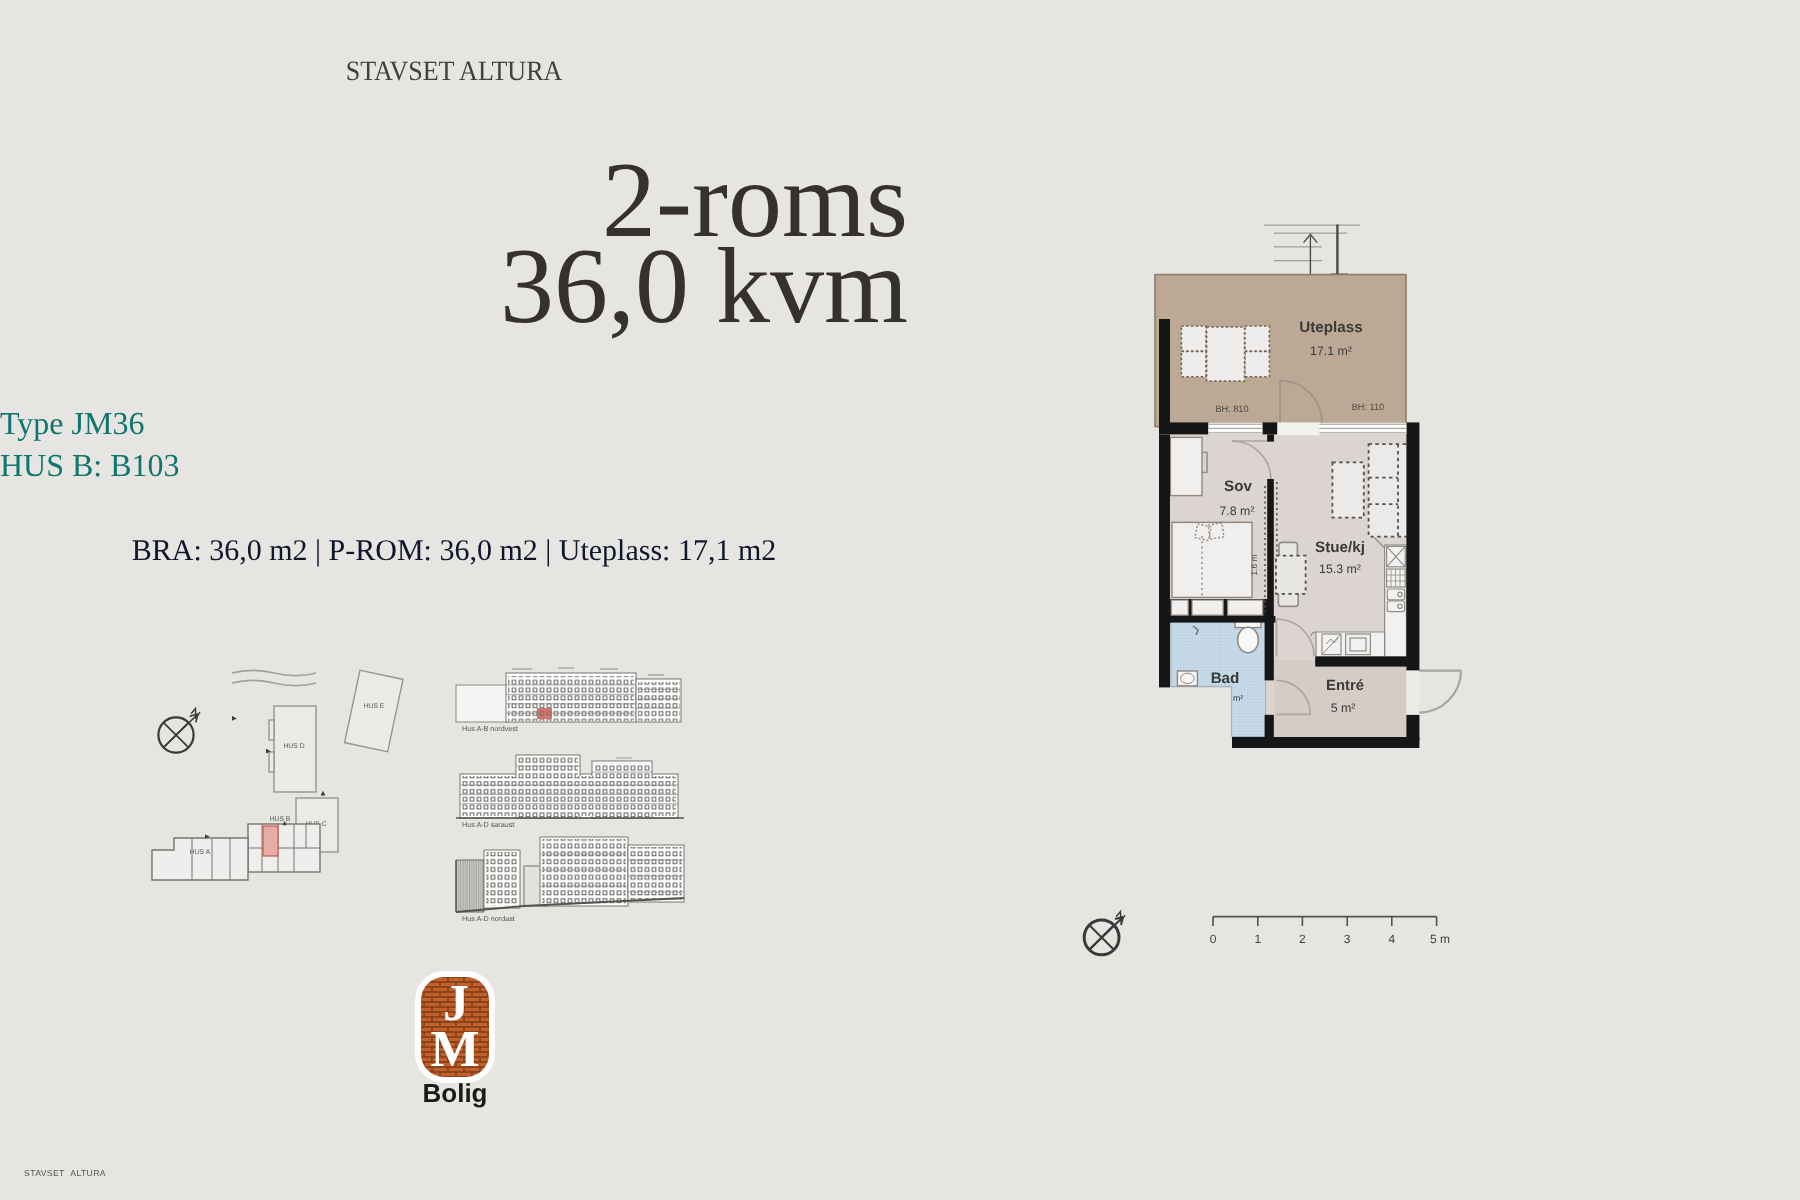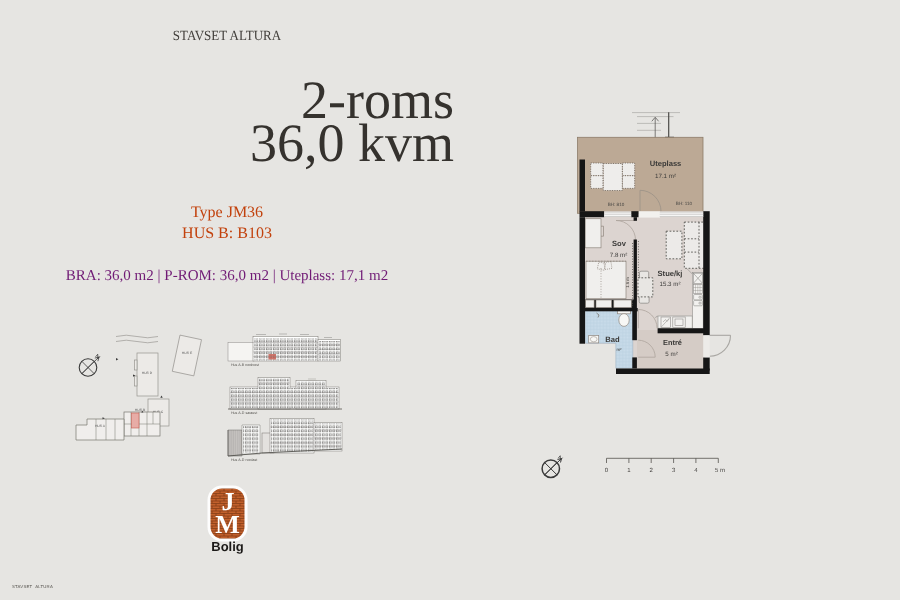--- a/index.html
+++ b/index.html
@@ -8,23 +8,23 @@
        font-family:"Liberation Sans",sans-serif;}
   .abs{position:absolute;}
 </style>
 </head>
 <body>
 
 <div class="abs" style="left:0;top:29px;width:454px;text-align:center;font-family:'Liberation Serif',serif;font-size:14px;letter-spacing:0px;transform:scaleX(0.93);transform-origin:227px 0;color:#43403c;">STAVSET ALTURA</div>
 
 <div class="abs" style="left:0;top:79px;width:454px;text-align:right;font-family:'Liberation Serif',serif;font-size:54px;line-height:43px;color:#35322e;">2-roms<br>36,0 kvm</div>
 
-<div class="abs" style="left:0;top:202px;width:454px;text-align:center;font-family:'Liberation Serif',serif;font-size:16px;line-height:21px;color:#c2410c;">Type JM36<br>HUS B: B103</div>
-
-<div class="abs" style="left:0;top:268px;width:454px;text-align:center;font-family:'Liberation Serif',serif;font-size:15px;color:#701a75;">BRA: 36,0 m2 | P-ROM: 36,0 m2 | Uteplass: 17,1 m2</div>
+<div class="abs" style="left:0;top:202px;width:454px;font-family:'Liberation Serif',serif;font-size:16px;line-height:21px;color:#0f766e;">Type JM36<br>HUS B: B103</div>
+
+<div class="abs" style="left:0;top:268px;width:454px;text-align:center;font-family:'Liberation Serif',serif;font-size:15px;color:#0f172a;">BRA: 36,0 m2 | P-ROM: 36,0 m2 | Uteplass: 17,1 m2</div>
 
 <div class="abs" style="left:12px;top:584px;font-size:4.3px;letter-spacing:0.2px;color:#57544f;">STAVSET&nbsp;&nbsp;ALTURA</div>
 
 <svg class="abs" style="left:198px;top:483px;" width="60" height="75" viewBox="0 0 60 75">
   <defs>
     <pattern id="brick" width="8" height="5" patternUnits="userSpaceOnUse">
       <rect width="8" height="5" fill="#c2602c"></rect>
       <path d="M0 0.5 H8 M0 3 H8 M2 0.5 V3 M6 3 V5.5" stroke="#7d3a14" stroke-width="0.7" fill="none"></path>
     </pattern>
   </defs>

